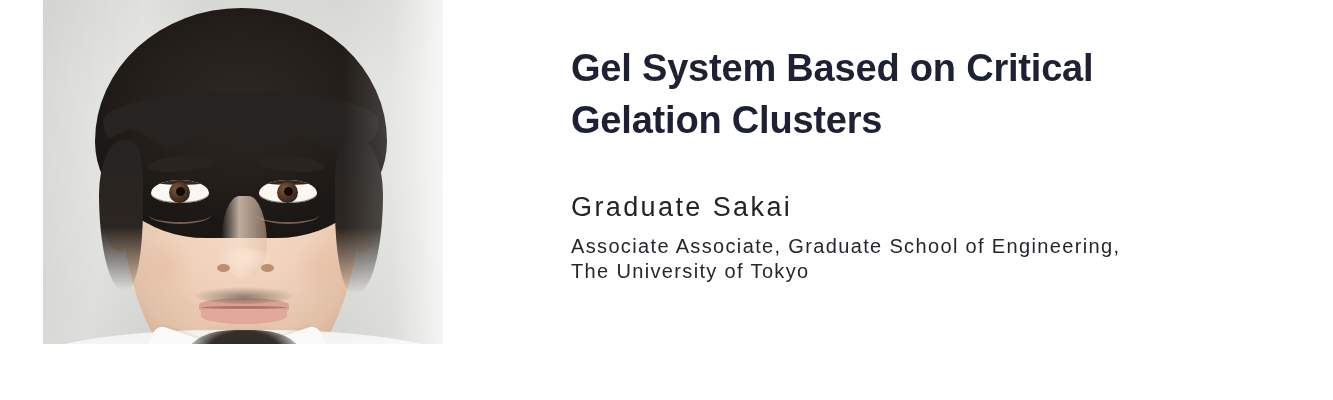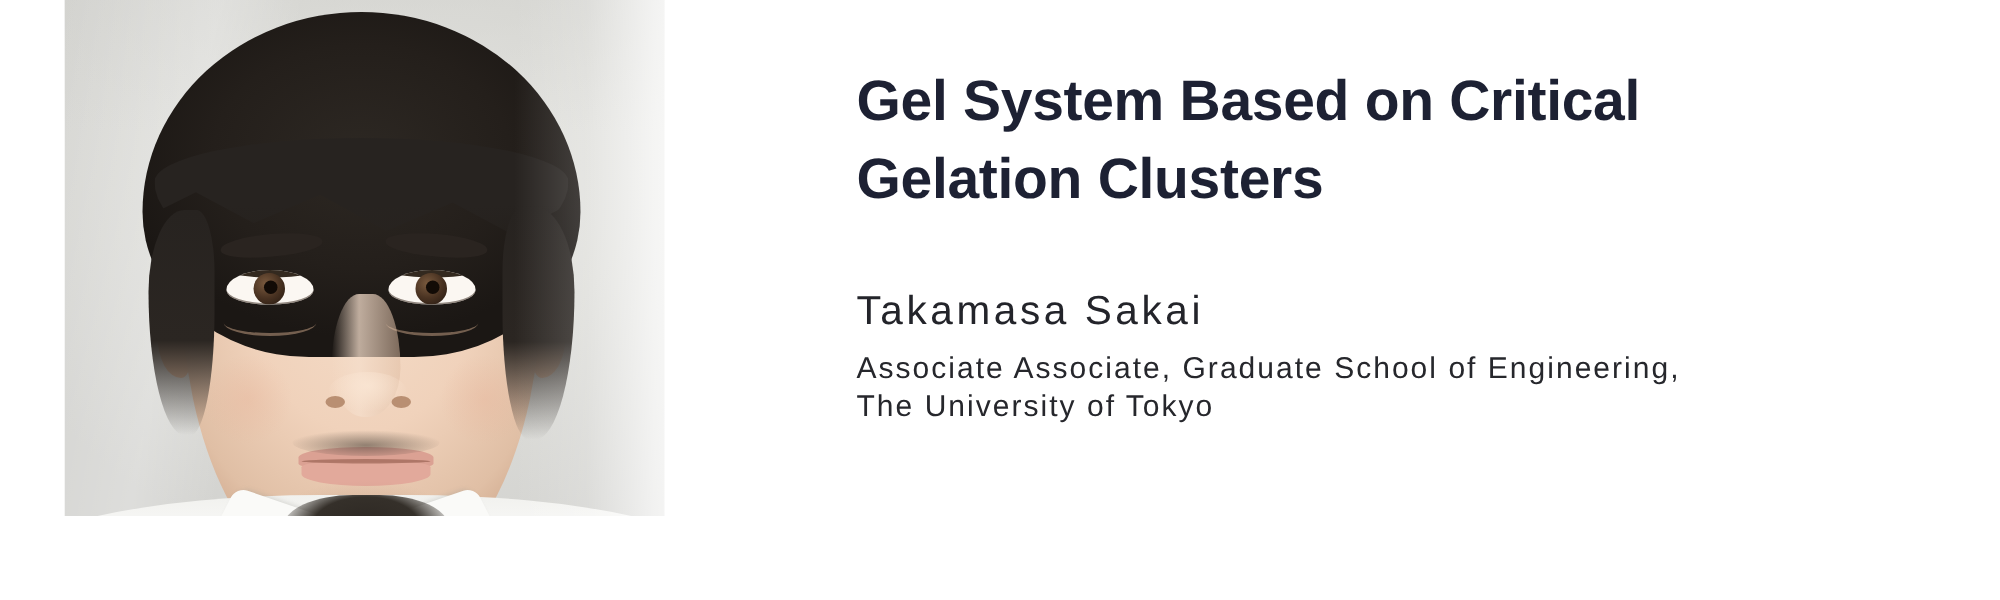--- a/index.html
+++ b/index.html
@@ -431,20 +431,20 @@
     <div class="collar-r"></div>
 
     <div class="photo-fade"></div>
     <div class="photo-fade-bottom"></div>
   </div>
 
   <div id="textcol">
     <div class="title">Gel System Based on Critical
 Gelation Clusters</div>
 
-    <div class="name">Takamasa Sakai</div>
+    <div class="name">Graduate Sakai</div>
 
     <div class="affil">Associate Associate, Graduate School of Engineering,
 The University of Tokyo</div>
 
   </div>
 
 </div>
 
 </body></html>

